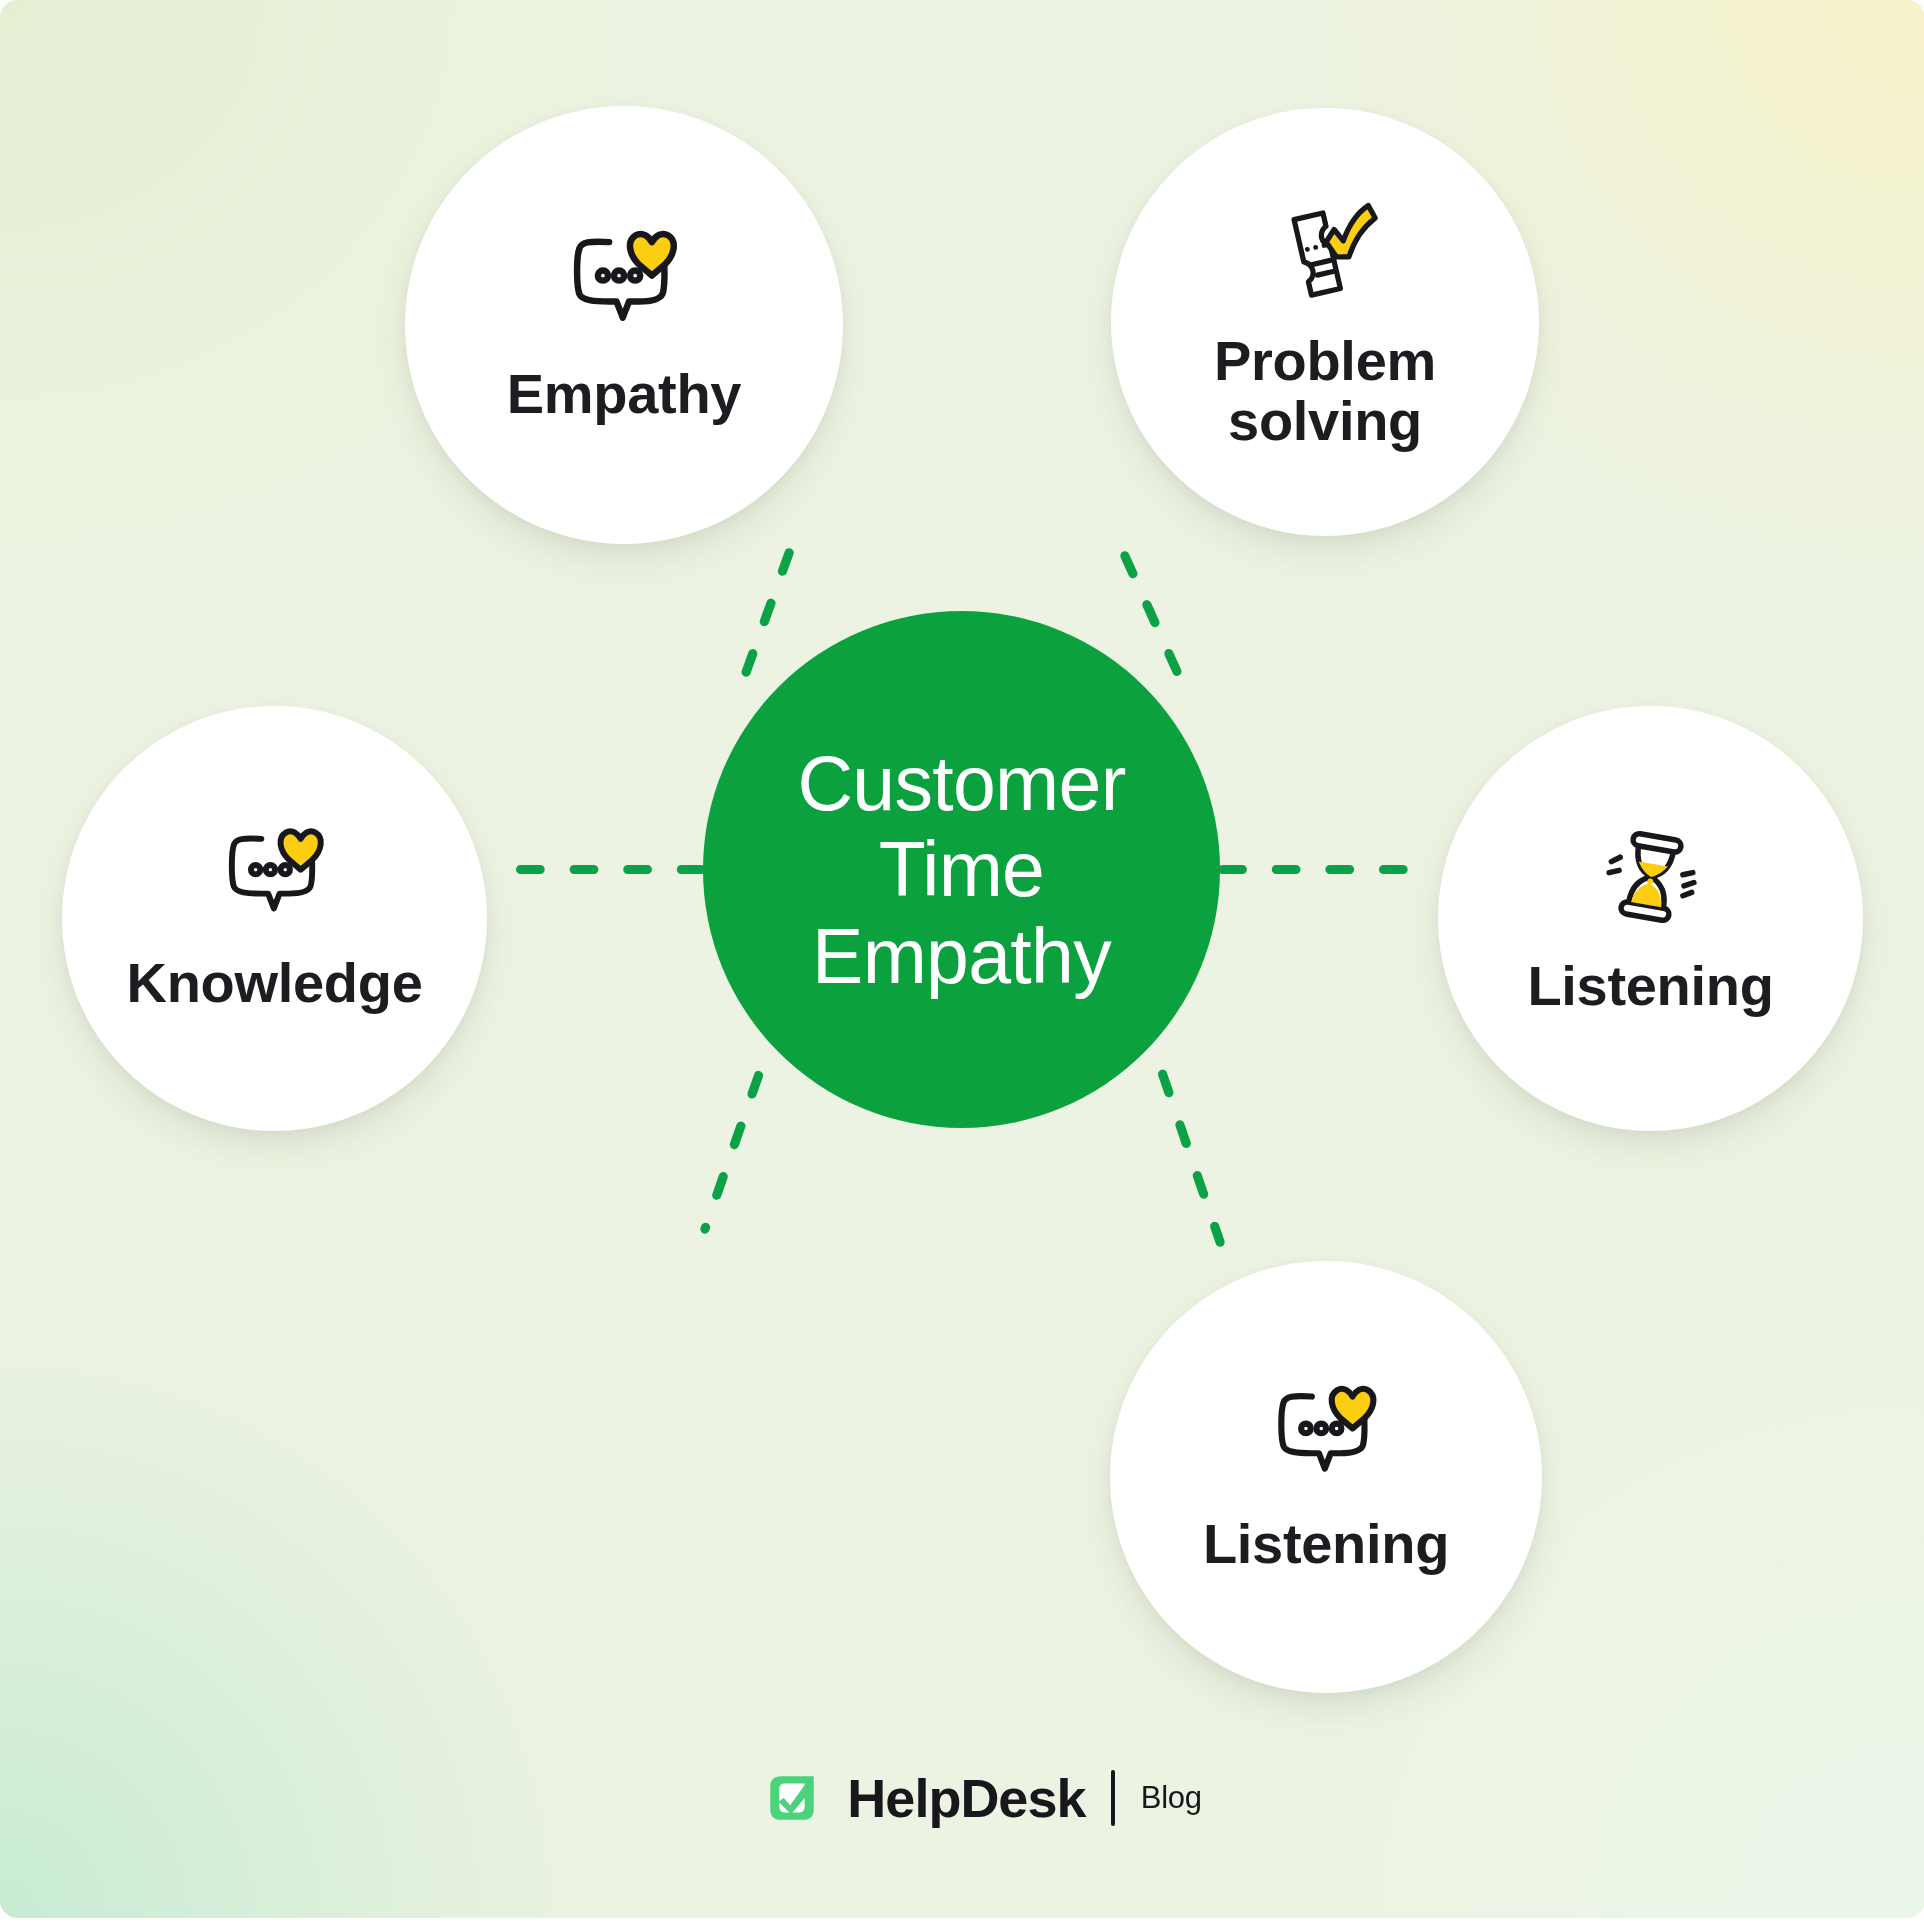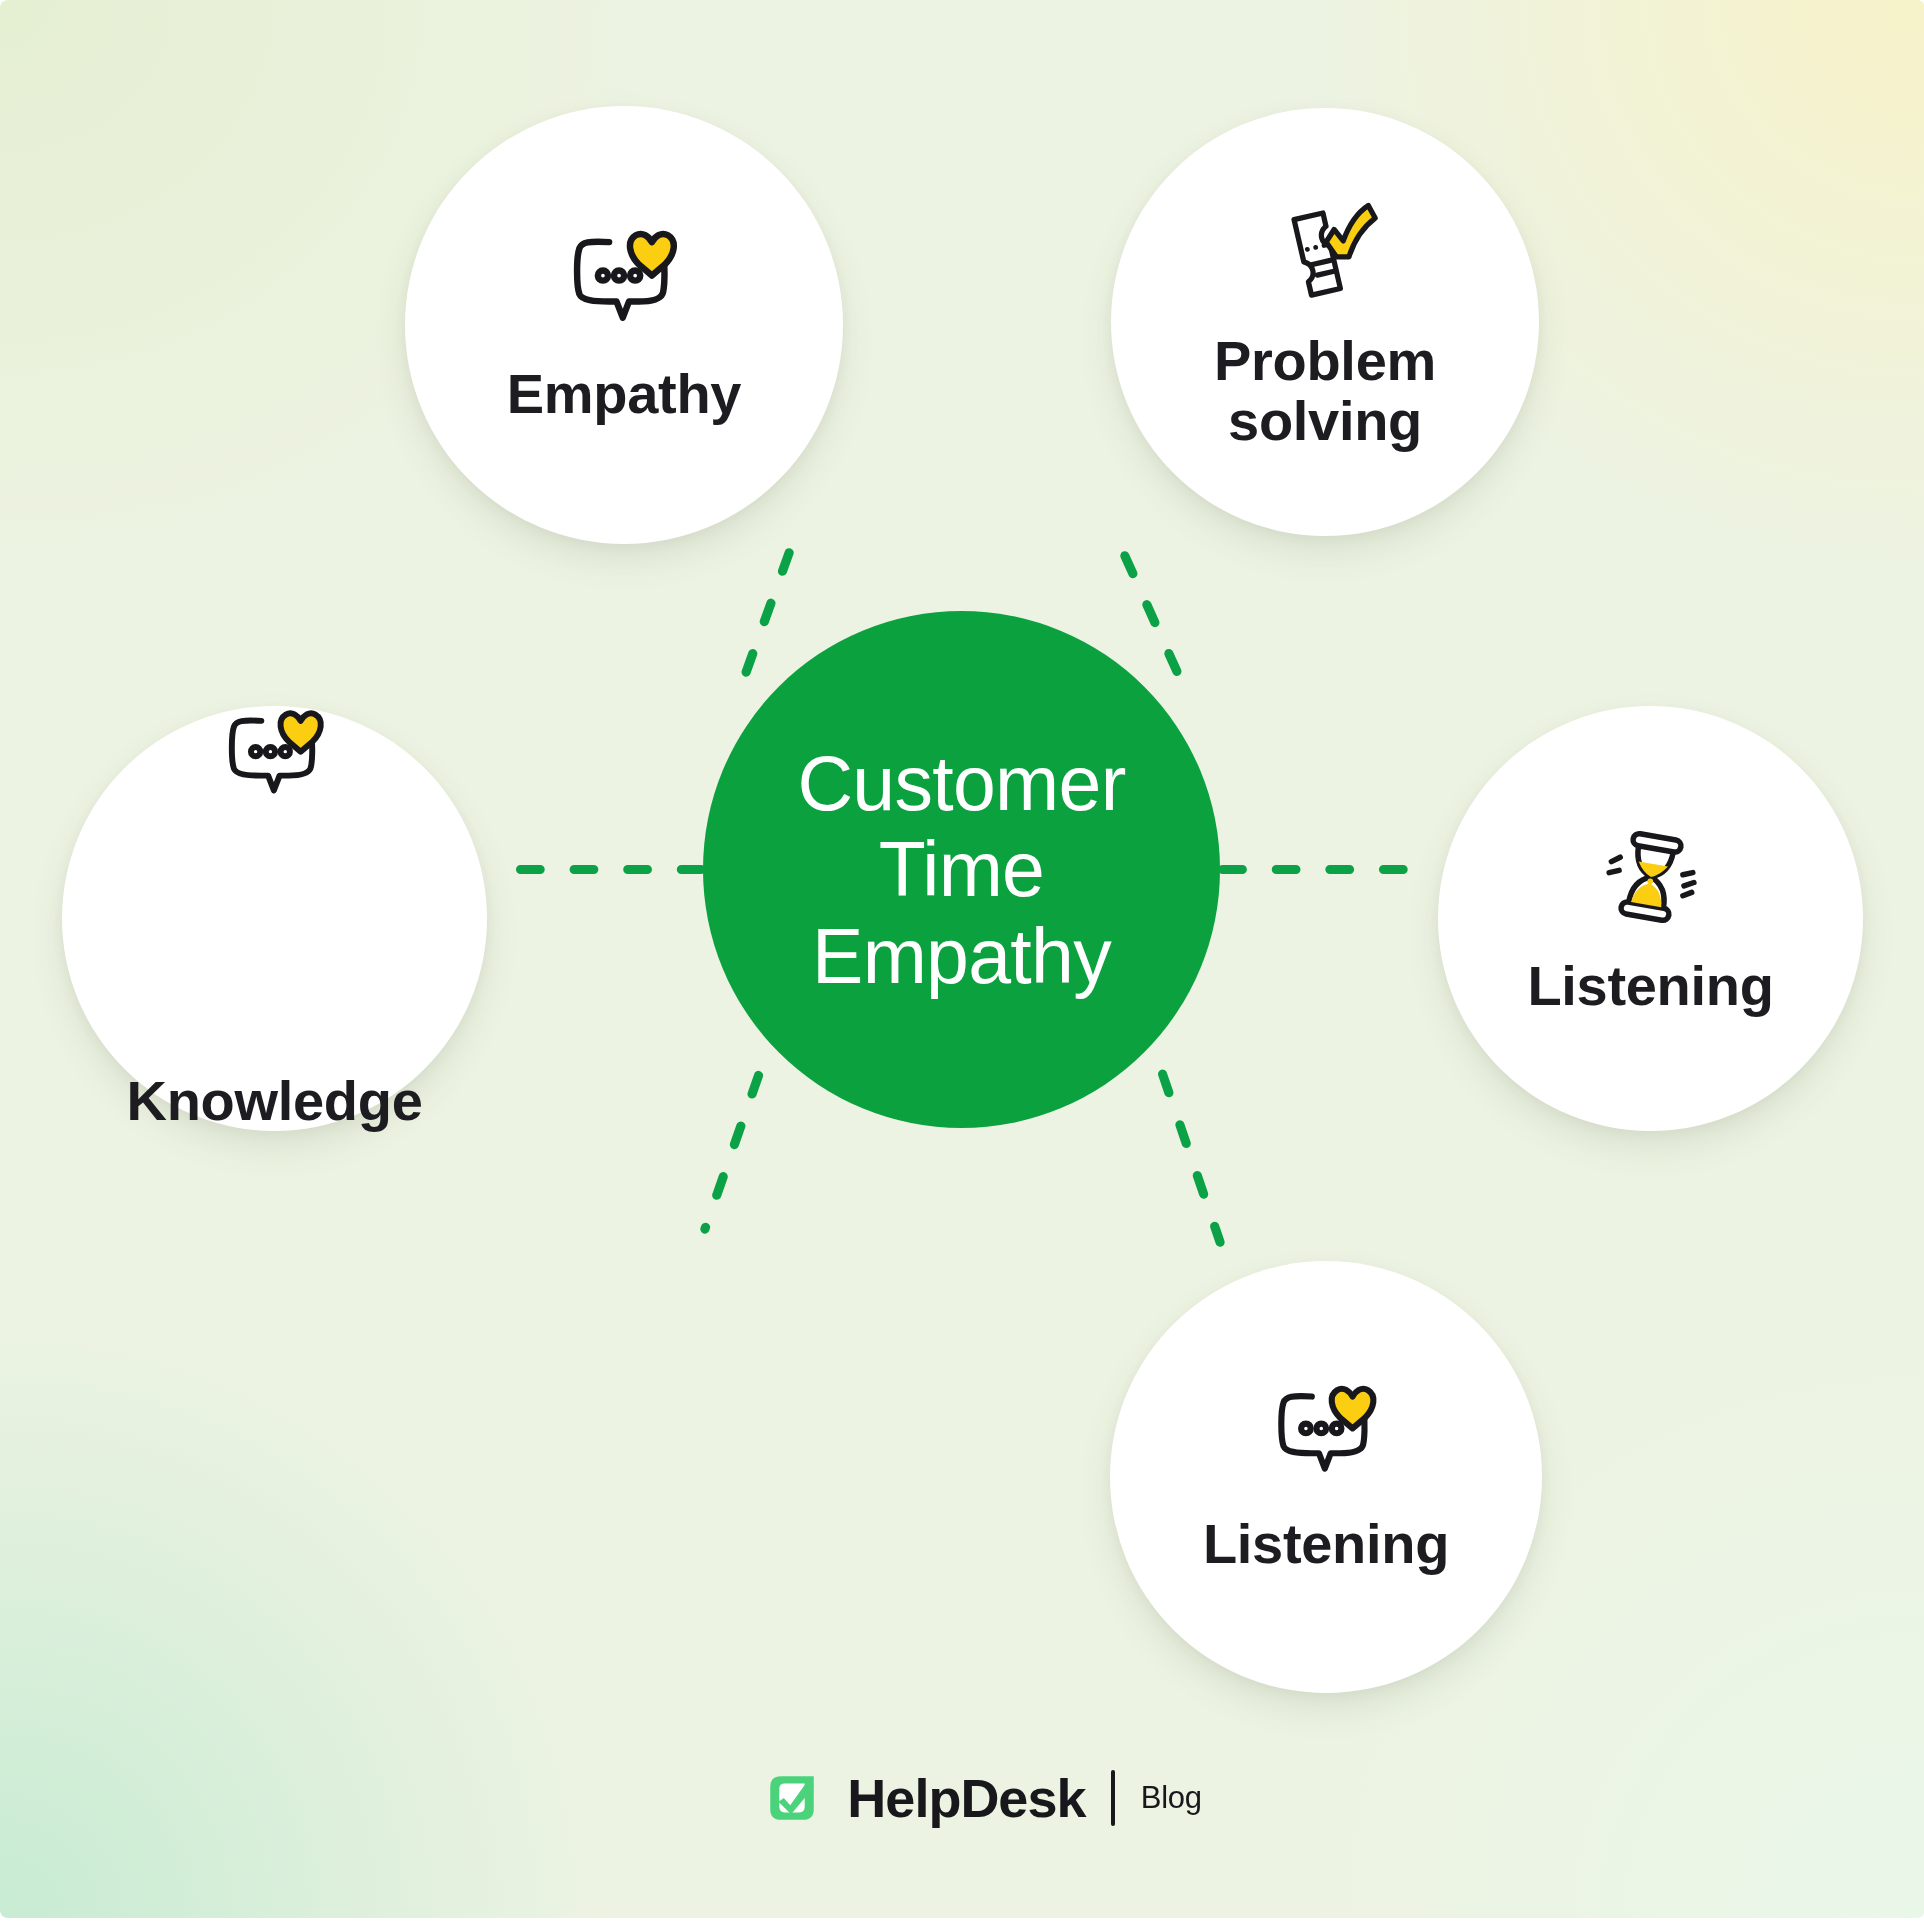--- a/index.html
+++ b/index.html
@@ -1,19 +1,19 @@
 <!DOCTYPE html>
 <html style="font-size:10.5px"><head>
 <meta charset="utf-8">
 <style>
   html,body{margin:0;padding:0;background:#fff;}
   body{width:1925px;height:1926px;overflow:hidden;
        font-family:"Liberation Sans","DejaVu Sans",sans-serif;}
 
-  #canvas{position:relative;width:1925px;height:1918px;border-radius:8px;overflow:hidden;
+  #canvas{position:relative;width:1925px;height:1918px;border-radius:18px;overflow:hidden;
           background:
             radial-gradient(ellipse 981px 915px at 100% 0%,   #F7F2C9 0%, rgba(247,242,201,0) 62%),
             radial-gradient(ellipse 981px 981px at 0% 100%,   #C7EBD3 0%, rgba(199,235,211,0) 62%),
             radial-gradient(ellipse 1111px 981px at 0% 0%,     #E5EFD2 0%, rgba(229,239,210,0) 60%),
             radial-gradient(ellipse 1046px 981px at 100% 100%, #E9F7E9 0%, rgba(233,247,233,0) 60%),
             #EDF3E2;}
 
   #links{position:absolute;inset:0;width:1925px;height:1926px;}
 
   .node{position:absolute;border-radius:50%;background:#FFFFFF;
@@ -79,21 +79,21 @@
         </g>
         <path d="M51 43 L58 32 L66 42 Q74 20 88 11 L94 22 Q78 34 71 56 L60 56 Z" fill="#FBCE12" stroke="#17171C" stroke-width="4.6" stroke-linejoin="round"></path>
       </svg>
     </span>
     <div class="lbl">
       <div>Problem</div>
       <div>solving</div>
     </div>
   </div>
 
-  <div class="node" id="n-knowledge" style="left:62px;top:706px;width:425px;height:425px;justify-content:space-between;">
+  <div class="node" id="n-knowledge" style="left:62px;top:706px;width:425px;height:425px;">
     <span class="ico">
       <svg width="114" height="105" viewBox="0 0 100 92" fill="none">
         <path d="M38 13 C22 12 16 13 14 18 C11.5 25 11.5 48 14 55 C16 60 26 61 38 61 L44 61 L49 74 L54 61 L62 61 C73 61 79 59 81 55 C83 50 83 34 82 26" stroke="#17171C" stroke-width="5.2" stroke-linecap="round" stroke-linejoin="round"></path>
         <circle cx="33" cy="40" r="4.1" stroke="#17171C" stroke-width="5.2"></circle>
         <circle cx="46" cy="40" r="4.1" stroke="#17171C" stroke-width="5.2"></circle>
         <circle cx="59" cy="40" r="4.1" stroke="#17171C" stroke-width="5.2"></circle>
         <path d="M62 31 C54 23 52 12 59.5 7.5 C65 4.3 70 8.5 72.5 13 C75 8.5 80 4.3 85.5 7.5 C93 12 91 23 83 31 L72.5 40 Z" fill="#FBCE12" stroke="#17171C" stroke-width="5.2" stroke-linejoin="round"></path>
       </svg>
     </span>
     <div class="lbl">

